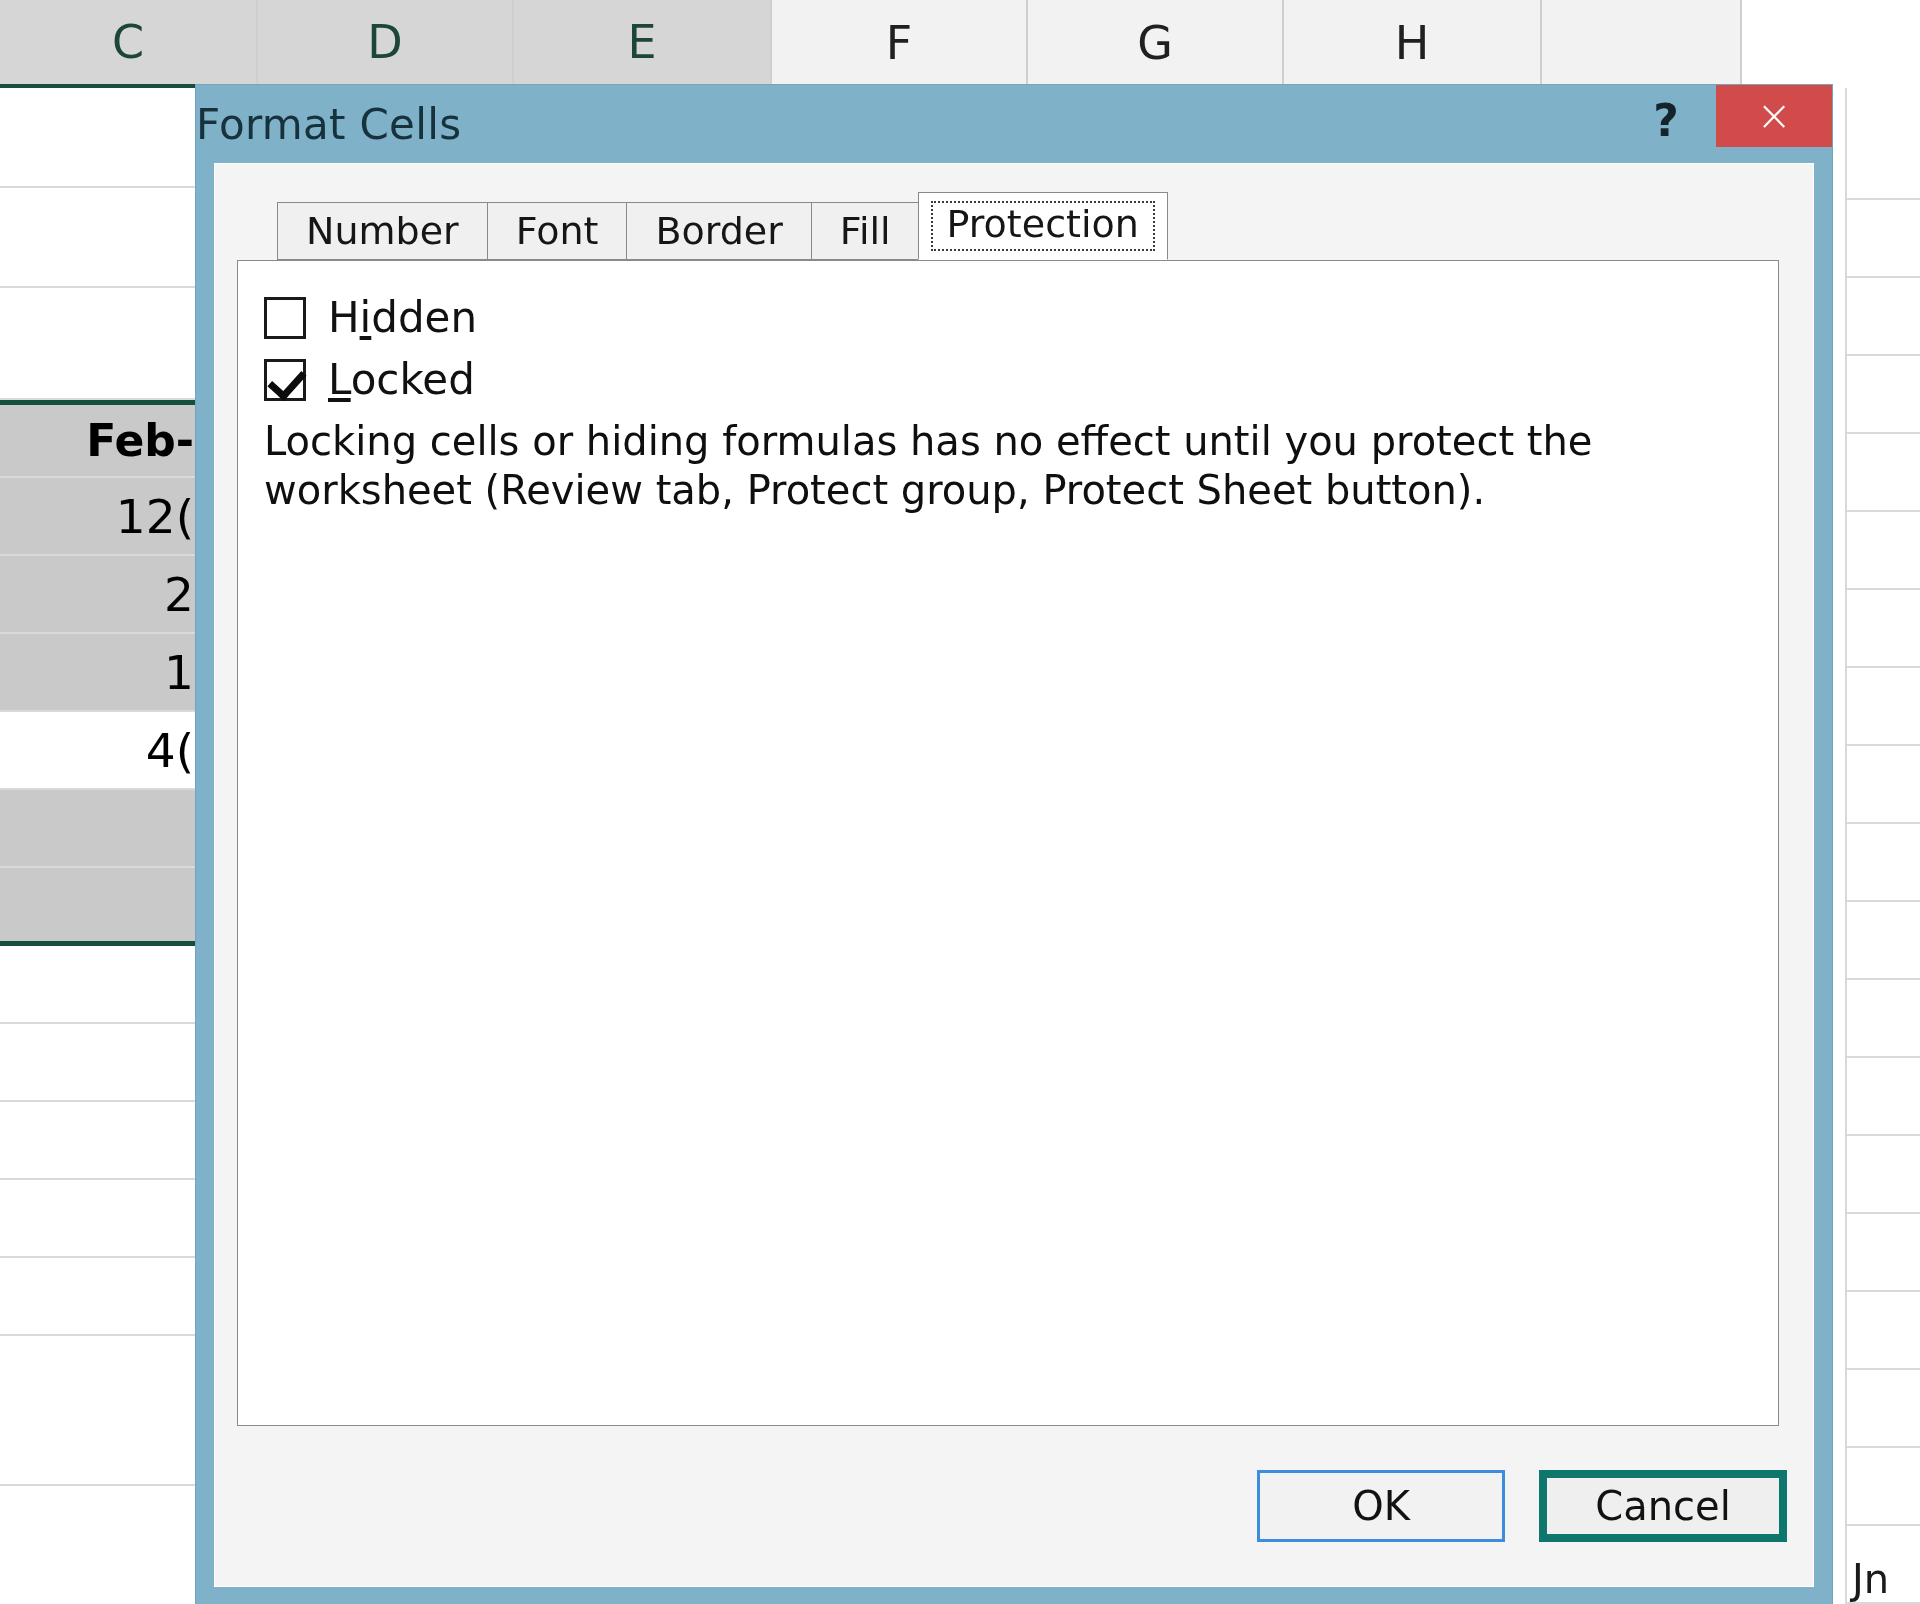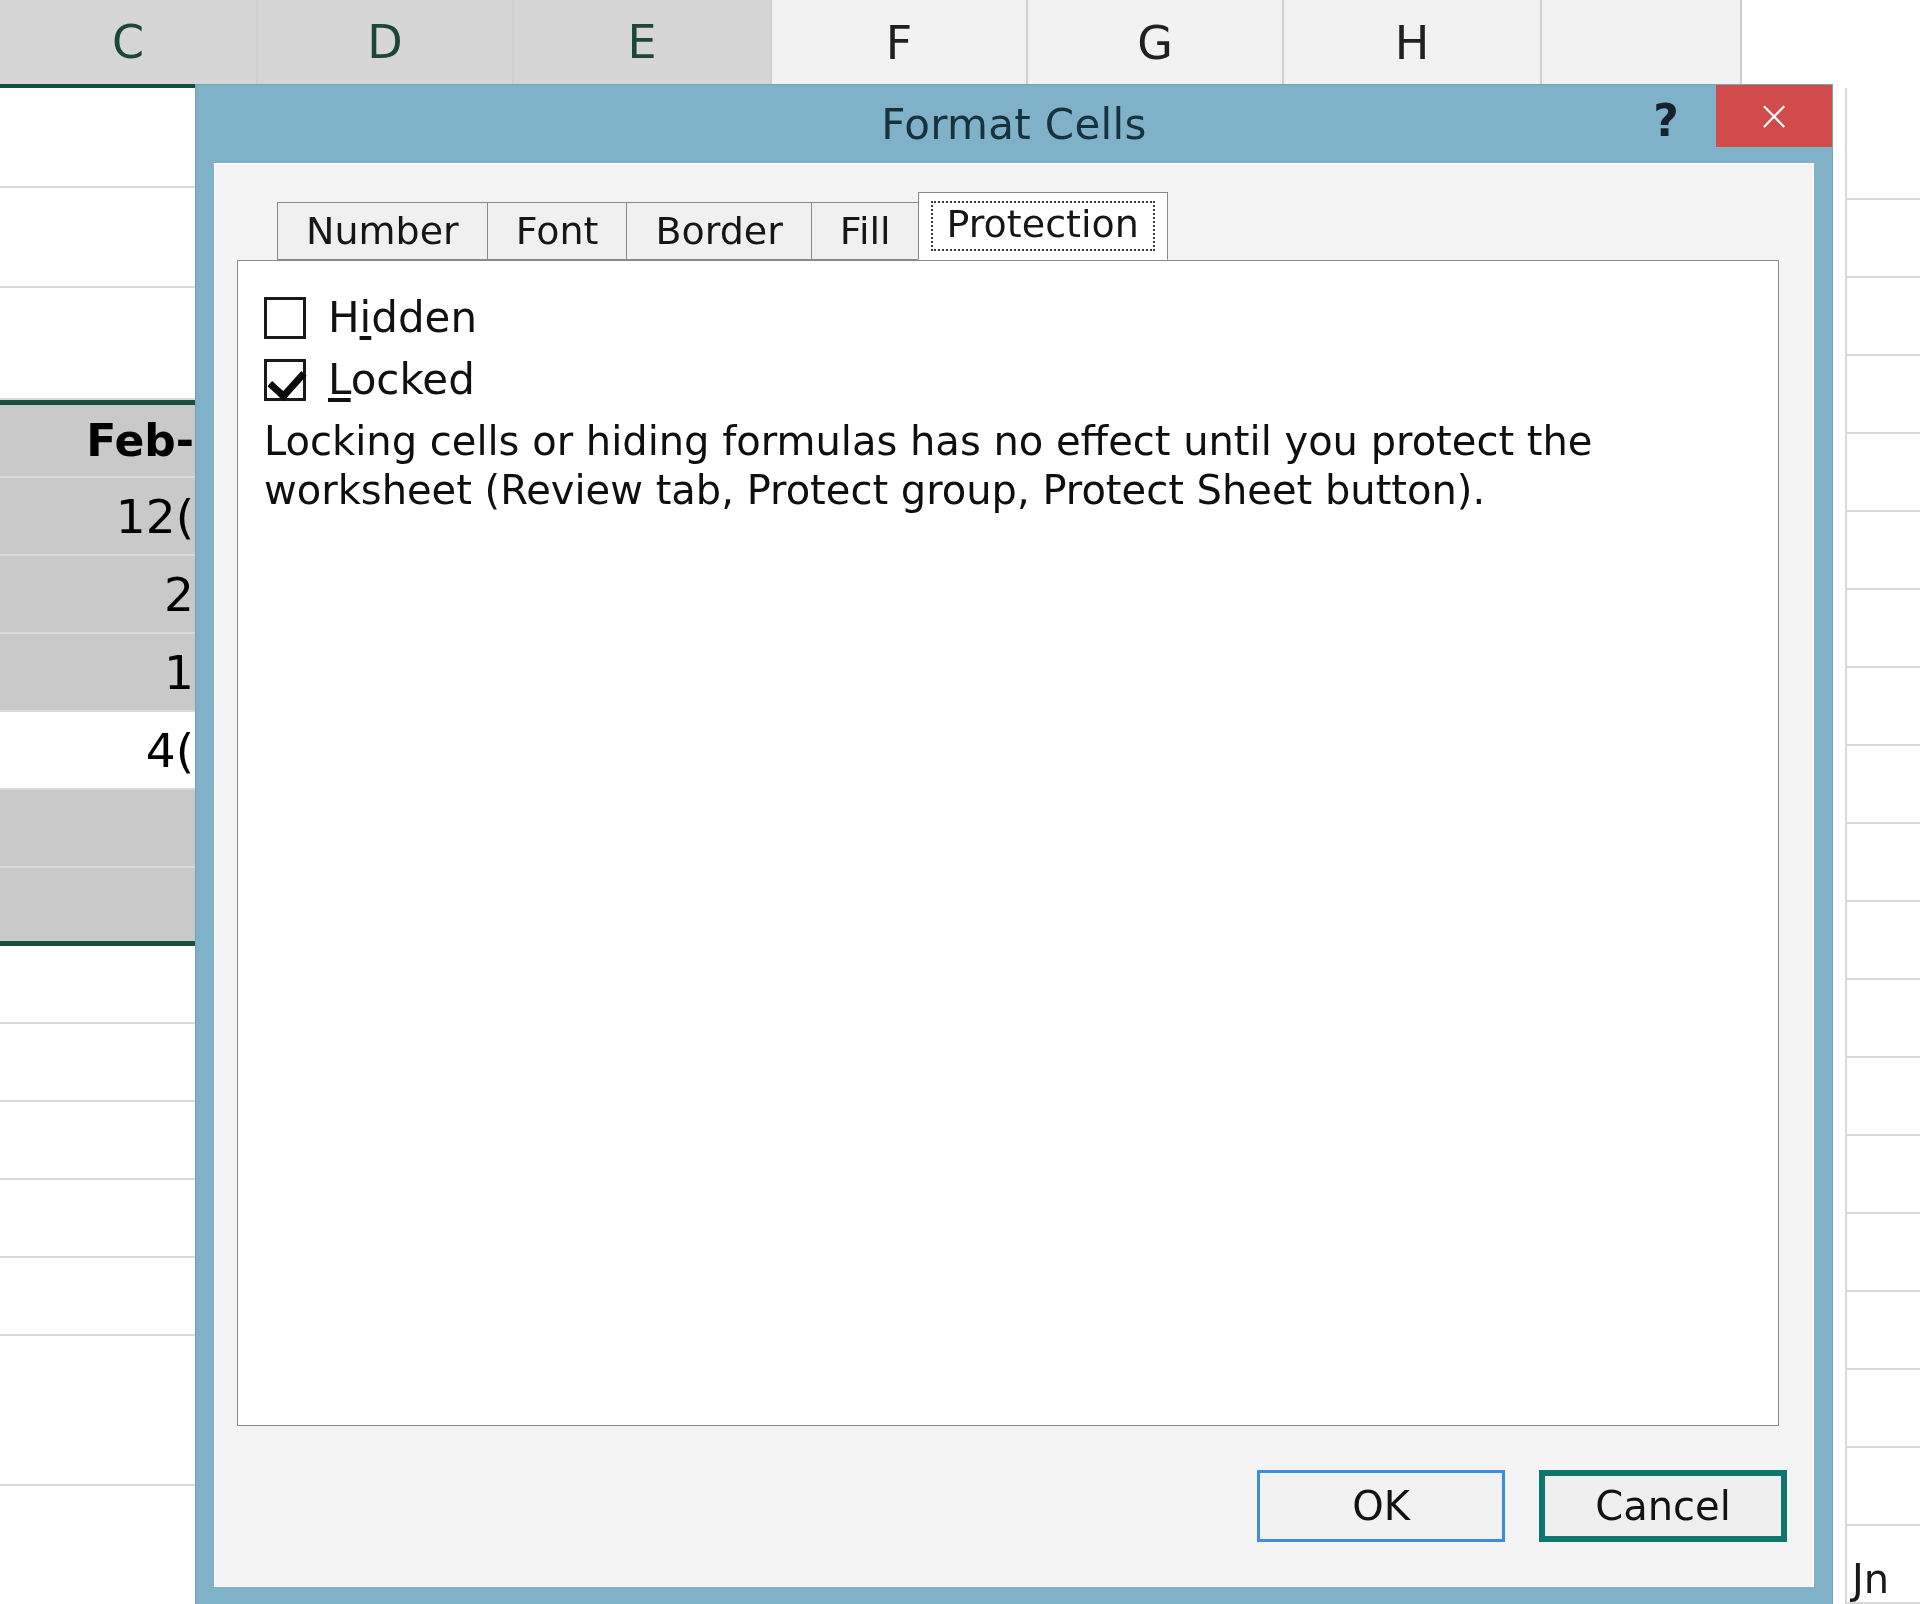--- a/index.html
+++ b/index.html
@@ -120,21 +120,21 @@
     height: 1519px;
     background: #7fb2c9;
     box-shadow: 0 0 0 1px #6fa5bd;
   }
 
   .dialog-titlebar {
     position: relative;
     height: 78px;
     display: flex;
     align-items: center;
-    justify-content: center;
+    justify-content: flex-start;
   }
 
   .dialog-title {
     font-size: 42px;
     color: #17313d;
     font-weight: 400;
     letter-spacing: 0.3px;
   }
 
   .help-btn {
@@ -311,21 +311,21 @@
   }
 
   .dlg-btn.ok {
     right: 308px;
     border: 3px solid #3c8ddc;
     background: #f2f2f2;
   }
 
   .dlg-btn.cancel {
     right: 26px;
-    border: 6px solid #0f766e;
+    border: 8px solid #0f766e;
     background: #efefef;
     margin-left: 23px;
   }
 </style>
 </head>
 <body>
 
 <div id="root">
 
   <div class="sheet">

